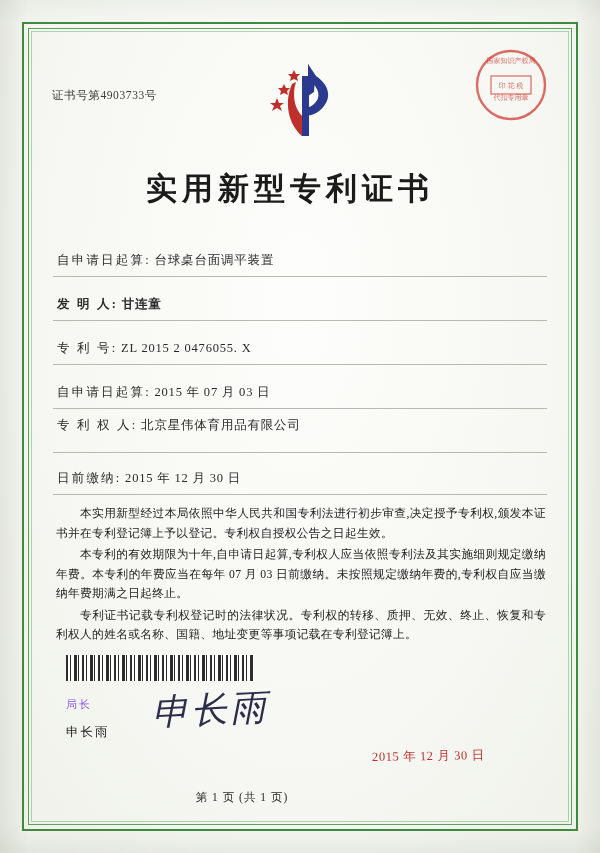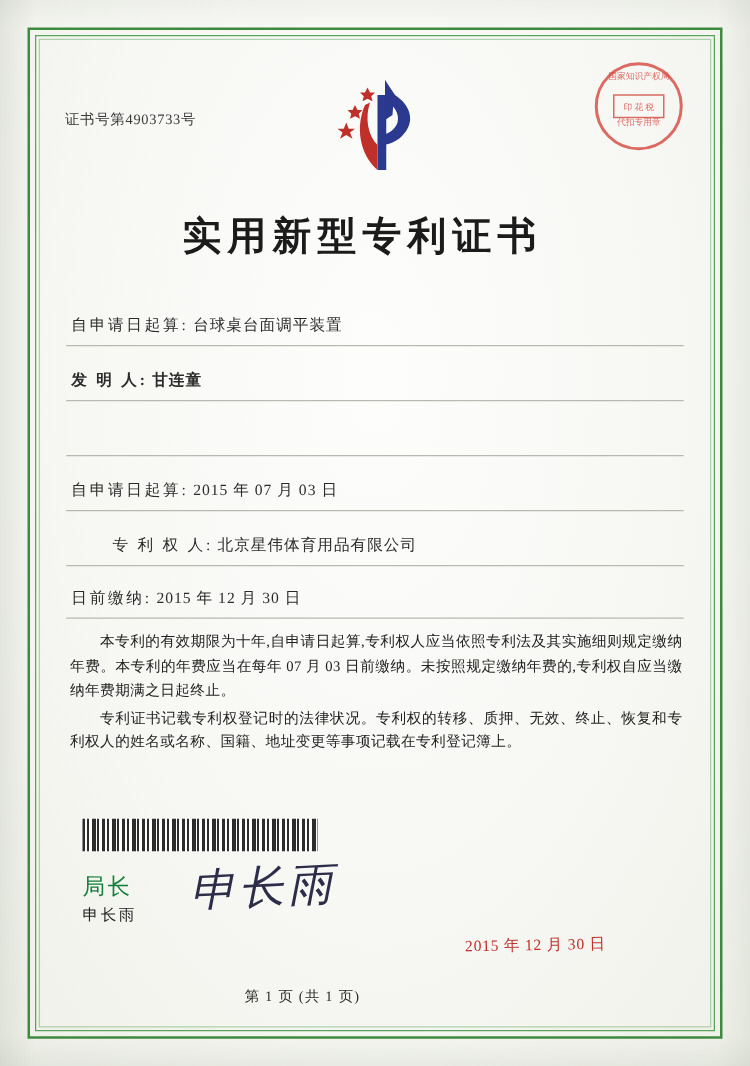--- a/index.html
+++ b/index.html
@@ -112,21 +112,21 @@
     color: #2b2b2b;
     letter-spacing: 0.5px;
   }
   .field .lbl { letter-spacing: 2.2px; }
   .field .val { letter-spacing: 0.8px; }
 
   .f1 { top: 252px; }
   .f2 { top: 296px; font-weight: bold; }
   .f3 { top: 340px; }
   .f4 { top: 384px; }
-  .f5 { top: 428px; margin-left: 33px; }
+  .f5 { top: 417px; }
   .f6 { top: 470px; }
 
   .rule {
     position: absolute;
     left: 53px;
     width: 494px;
     height: 1px;
     background: #b9b9b2;
   }
   .r1 { top: 276px; }
@@ -167,22 +167,22 @@
         #111 8px, #111 11px, #fff 11px, #fff 12px,
         #111 12px, #111 13px, #fff 13px, #fff 16px);
     opacity: 0.88;
   }
 
   
   .director-label {
     position: absolute;
     left: 66px;
     top: 697px;
-    font-size: 18px;
-    color: #15803d;
+    font-size: 11px;
+    color: #8b5cf6;
     letter-spacing: 2px;
   }
   .director-name {
     position: absolute;
     left: 66px;
     top: 724px;
     font-size: 12.5px;
     color: #222;
     letter-spacing: 2px;
   }
@@ -272,20 +272,24 @@
       <span class="val">台球桌台面调平装置</span>
     </div>
     <div class="rule r1"></div>
 
     <div class="field f2">
       <span class="lbl">发 明 人:</span>
       <span class="val">甘连童</span>
     </div>
     <div class="rule r2"></div>
 
+    <div class="field f3">
+      <span class="lbl">专 利 号:</span>
+      <span class="val">ZL 2015 2 0476055. X</span>
+    </div>
     <div class="rule r3"></div>
 
     <div class="field f4">
       <span class="lbl">自申请日起算:</span>
       <span class="val">2015 年 07 月 03 日</span>
     </div>
     <div class="rule r4"></div>
 
     <div class="field f5">
       <span class="lbl">专 利 权 人:</span>
@@ -293,20 +297,21 @@
     </div>
     <div class="rule r5"></div>
 
     <div class="field f6">
       <span class="lbl">日前缴纳:</span>
       <span class="val">2015 年 12 月 30 日</span>
     </div>
     <div class="rule r6"></div>
 
     <div class="body-text">
+      <p>本实用新型经过本局依照中华人民共和国专利法进行初步审查,决定授予专利权,颁发本证书并在专利登记簿上予以登记。专利权自授权公告之日起生效。</p>
       <p>本专利的有效期限为十年,自申请日起算,专利权人应当依照专利法及其实施细则规定缴纳年费。本专利的年费应当在每年 07 月 03 日前缴纳。未按照规定缴纳年费的,专利权自应当缴纳年费期满之日起终止。</p>
       <p>专利证书记载专利权登记时的法律状况。专利权的转移、质押、无效、终止、恢复和专利权人的姓名或名称、国籍、地址变更等事项记载在专利登记簿上。</p>
     </div>
 
     <div class="barcode"></div>
 
     <div class="director-label">局长</div>
     <div class="director-name">申长雨</div>
     <div class="signature">申长雨</div>
 

